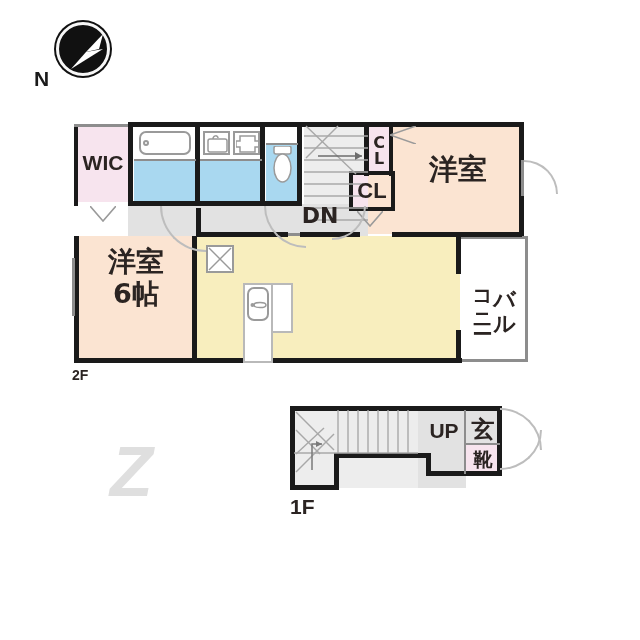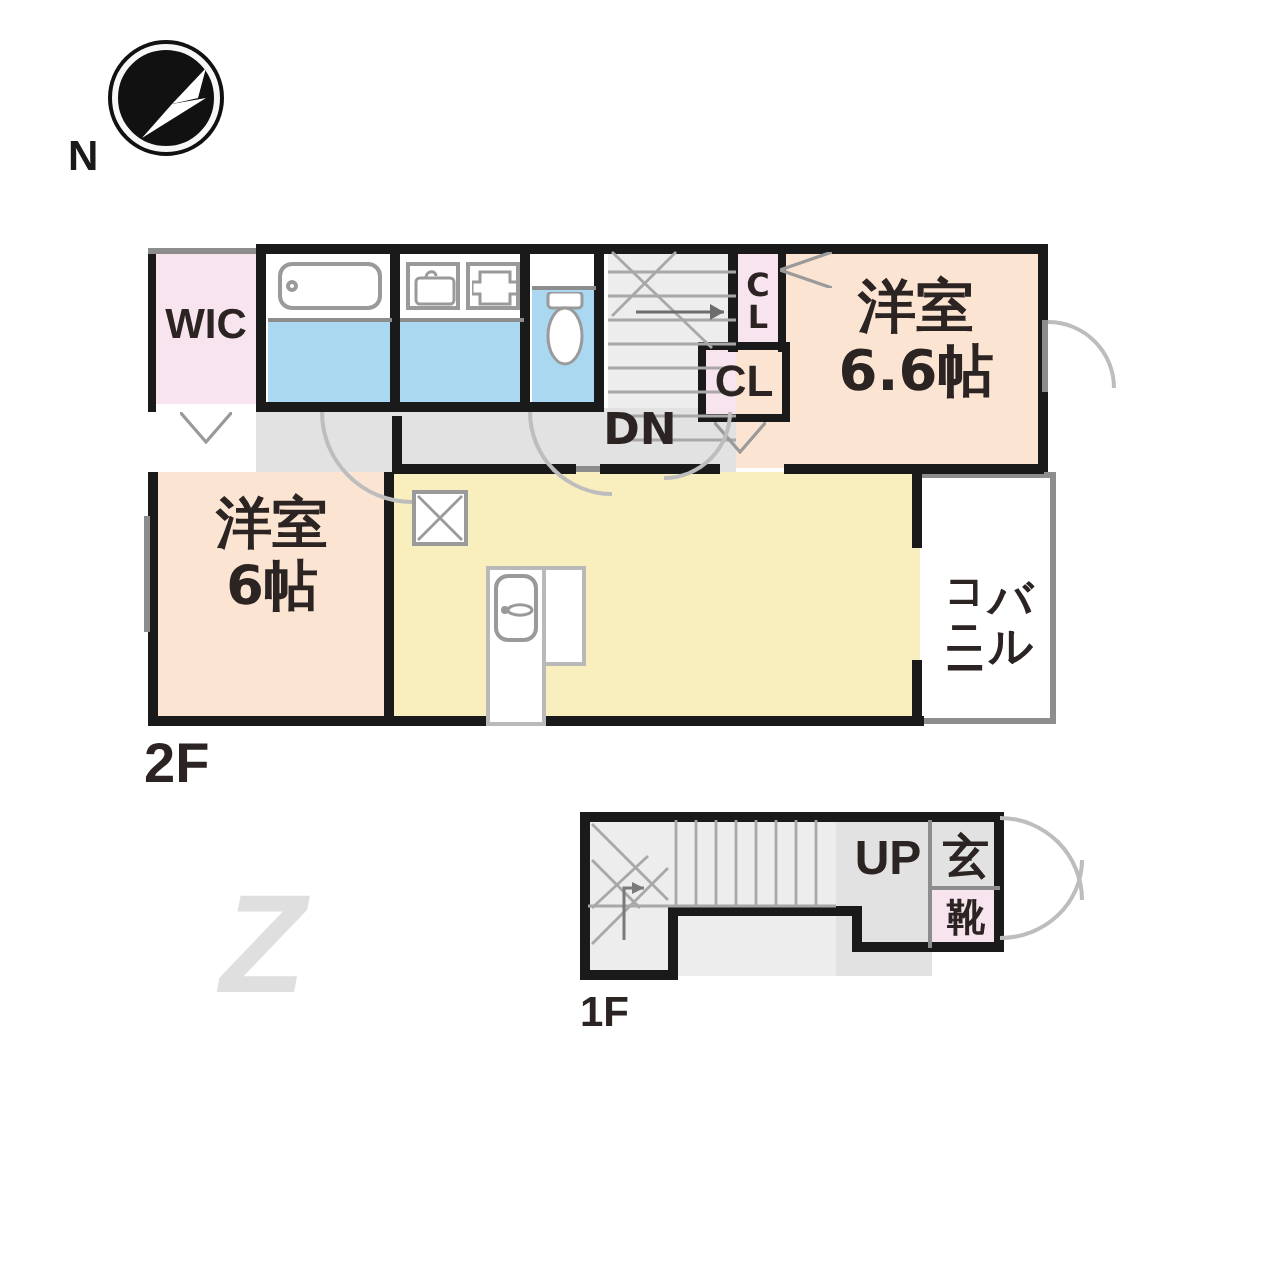--- a/index.html
+++ b/index.html
@@ -193,35 +193,34 @@
 
     <div class="abs lbl vcol jp" style="left:368px;top:128px;width:22px;height:46px;font-size:16px;">
       <span>C</span>
       <span>L</span>
     </div>
 
     <div class="abs lbl ctr" style="left:351px;top:175px;width:42px;height:32px;font-size:22px;">CL</div>
 
     <div class="abs vcol" style="left:402px;top:136px;width:112px;height:66px;">
       <span class="lbl jp" style="font-size:29px;">洋室</span>
-      <span class="lbl jp" style="font-size:28px;margin-top:4px;">6.6帖</span>
     </div>
 
     <div class="abs vcol" style="left:82px;top:244px;width:108px;height:66px;">
       <span class="lbl jp" style="font-size:28px;">洋室</span>
       <span class="lbl jp" style="font-size:27px;margin-top:4px;">6帖</span>
     </div>
 
 
     <div class="abs" style="left:462px;top:258px;width:64px;height:84px;display:flex;flex-direction:row-reverse;justify-content:center;">
       <span class="lbl jp vcol" style="font-size:22px;writing-mode:vertical-rl;letter-spacing:1px;">バル</span>
       <span class="lbl jp vcol" style="font-size:20px;writing-mode:vertical-rl;letter-spacing:0px;">コニー</span>
     </div>
 
-    <div class="abs lbl" style="left:72px;top:368px;font-size:28px;">2F</div>
+    <div class="abs lbl" style="left:72px;top:368px;font-size:14px;">2F</div>
   </div>
 
   <div class="abs" style="left:0;top:390px;width:640px;height:140px;">
 
     <div class="abs room lgrey" style="left:292px;top:20px;width:126px;height:78px;"></div>
     <div class="abs room grey" style="left:418px;top:20px;width:48px;height:78px;"></div>
     <div class="abs room grey" style="left:466px;top:20px;width:34px;height:34px;"></div>
     <div class="abs room pink" style="left:466px;top:54px;width:34px;height:30px;"></div>
 
     <div class="abs wall" style="left:290px;top:16px;width:212px;height:5px;"></div>
@@ -255,21 +254,21 @@
         <g stroke="#7a7a7a" stroke-width="1.5" fill="none">
           <path d="M18 60 L18 34 L28 34"></path>
           <polygon points="28,34 22,31 22,37" fill="#7a7a7a" stroke="none"></polygon>
         </g>
       </svg>
     </div>
 
     <div class="abs arc" style="left:500px;top:18px;width:42px;height:42px;border-bottom:none;border-left:none;border-radius:0 100% 0 0;"></div>
     <div class="abs arc" style="left:500px;top:40px;width:42px;height:40px;border-top:none;border-left:none;border-radius:0 0 100% 0;"></div>
 
-    <div class="abs lbl ctr" style="left:420px;top:26px;width:48px;height:28px;font-size:24px;">UP</div>
+    <div class="abs lbl ctr" style="left:420px;top:26px;width:48px;height:28px;font-size:21px;">UP</div>
     <div class="abs lbl ctr jp" style="left:466px;top:24px;width:34px;height:30px;font-size:23px;">玄</div>
     <div class="abs lbl ctr jp" style="left:466px;top:56px;width:34px;height:26px;font-size:19px;">靴</div>
 
     <div class="abs lbl" style="left:290px;top:106px;font-size:21px;">1F</div>
   </div>
 
   <div class="abs" id="watermark">
     <span id="wm-z">Z</span>
   </div>
 

